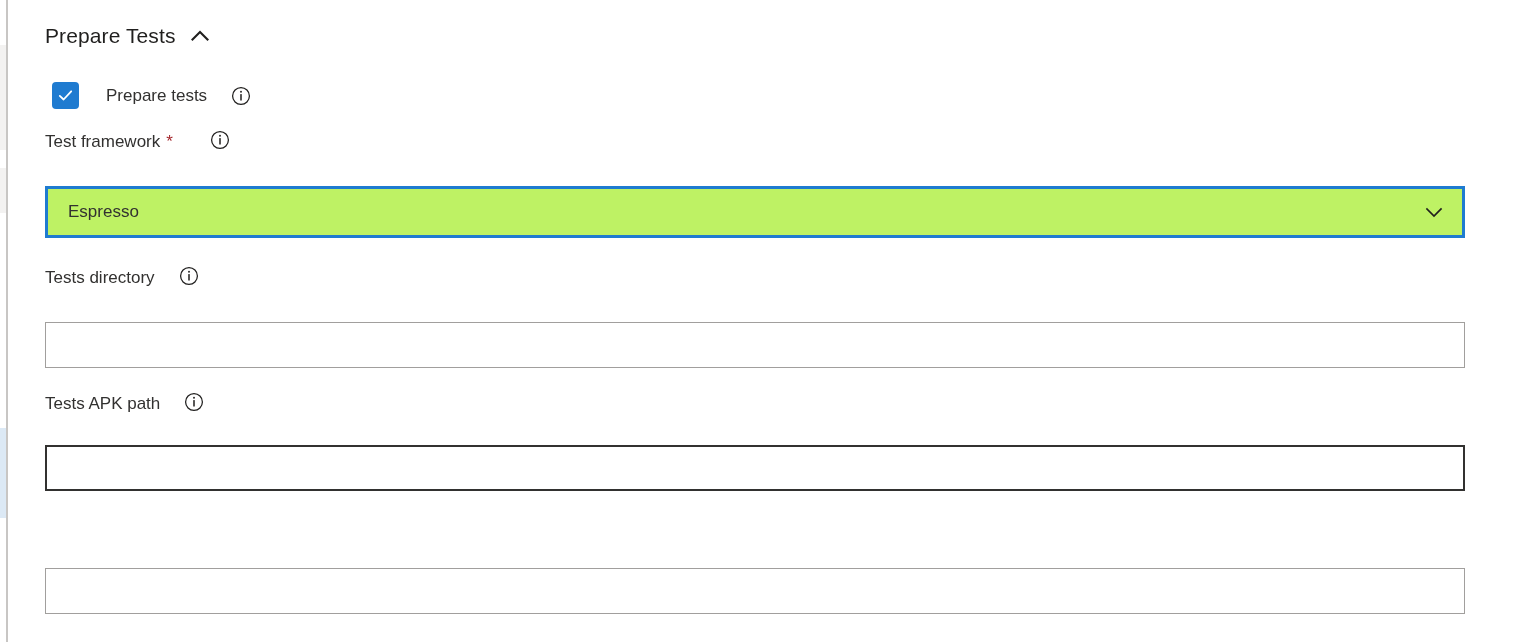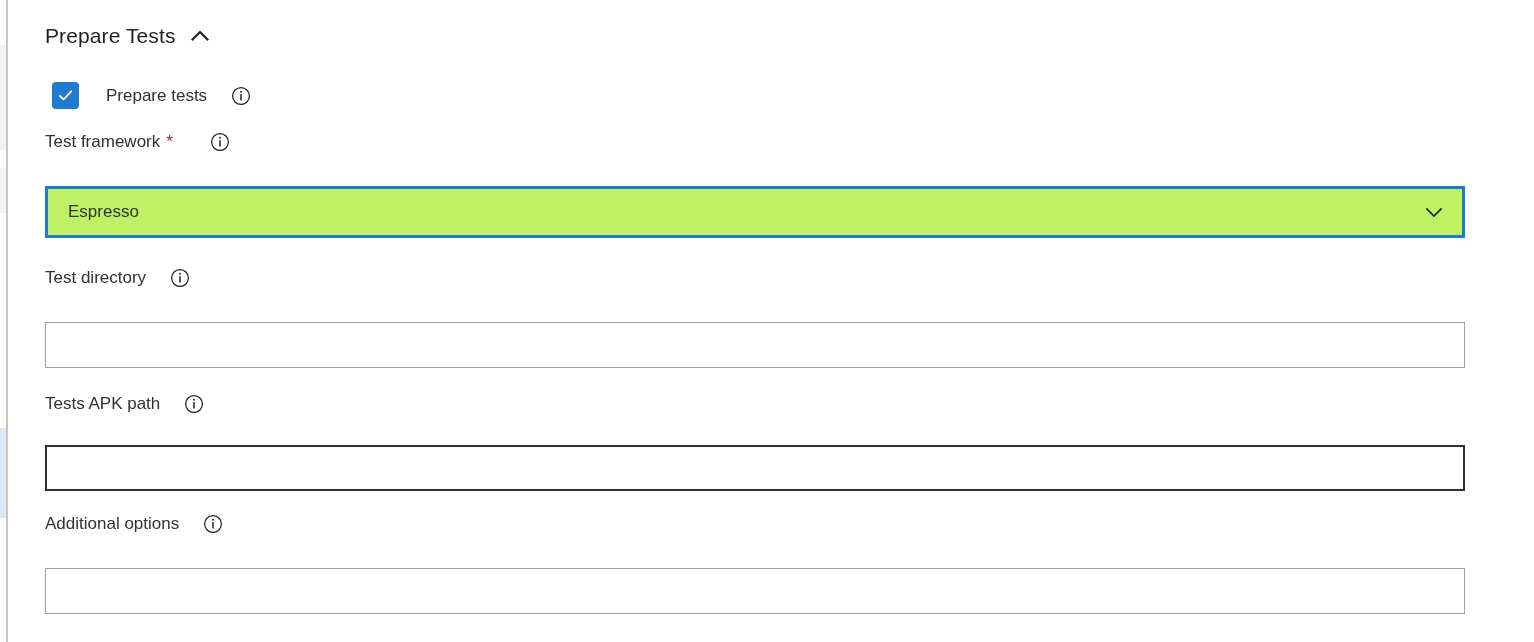--- a/index.html
+++ b/index.html
@@ -120,21 +120,20 @@
     height: 20px;
     flex: none;
     cursor: pointer;
   }
   .info-icon svg { display: block; }
 
   
   .field-label {
     position: absolute;
     display: flex;
-    align-items: center;
     white-space: nowrap;
   }
   .field-label .label-text {
     font-size: 17px;
     line-height: 24px;
     color: #323130;
   }
   .req-star {
     color: #a4262c;
     font-size: 17px;
@@ -247,21 +246,21 @@
     <div class="dropdown">
       <span class="dropdown-value">Espresso</span>
       <span class="dropdown-caret">
         <svg width="22" height="22" viewBox="0 0 22 22" aria-hidden="true">
           <path d="M4 8 L11 15 L18 8" fill="none" stroke="#201f1e" stroke-width="1.7" stroke-linecap="square" stroke-linejoin="miter"></path>
         </svg>
       </span>
     </div>
 
     <div class="field-label" style="left:45px; top:266px;">
-      <span class="label-text">Test directory</span>
+      <span class="label-text">Tests directory</span>
       <span class="info-icon" style="margin-left:24px;">
         <svg width="20" height="20" viewBox="0 0 20 20" aria-hidden="true">
           <circle cx="10" cy="10" r="8.4" fill="none" stroke="#201f1e" stroke-width="1.25"></circle>
           <circle cx="10" cy="5.7" r="0.95" fill="#201f1e"></circle>
           <rect x="9.25" y="8.1" width="1.5" height="6.4" fill="#201f1e"></rect>
         </svg>
       </span>
     </div>
 
     <div class="input-box" style="top:322px;">
@@ -276,29 +275,19 @@
           <circle cx="10" cy="5.7" r="0.95" fill="#201f1e"></circle>
           <rect x="9.25" y="8.1" width="1.5" height="6.4" fill="#201f1e"></rect>
         </svg>
       </span>
     </div>
 
     <div class="input-box hovered" style="top:445px;">
       <span class="input-text" placeholder=""></span>
     </div>
 
-    <div class="field-label" style="left:45px; top:512px;">
-      <span class="label-text">Additional options</span>
-      <span class="info-icon" style="margin-left:24px;">
-        <svg width="20" height="20" viewBox="0 0 20 20" aria-hidden="true">
-          <circle cx="10" cy="10" r="8.4" fill="none" stroke="#201f1e" stroke-width="1.25"></circle>
-          <circle cx="10" cy="5.7" r="0.95" fill="#201f1e"></circle>
-          <rect x="9.25" y="8.1" width="1.5" height="6.4" fill="#201f1e"></rect>
-        </svg>
-      </span>
-    </div>
 
     <div class="input-box" style="top:568px;">
       <span class="input-text" placeholder=""></span>
     </div>
 
   </div>
 </div>
 
 </body></html>

